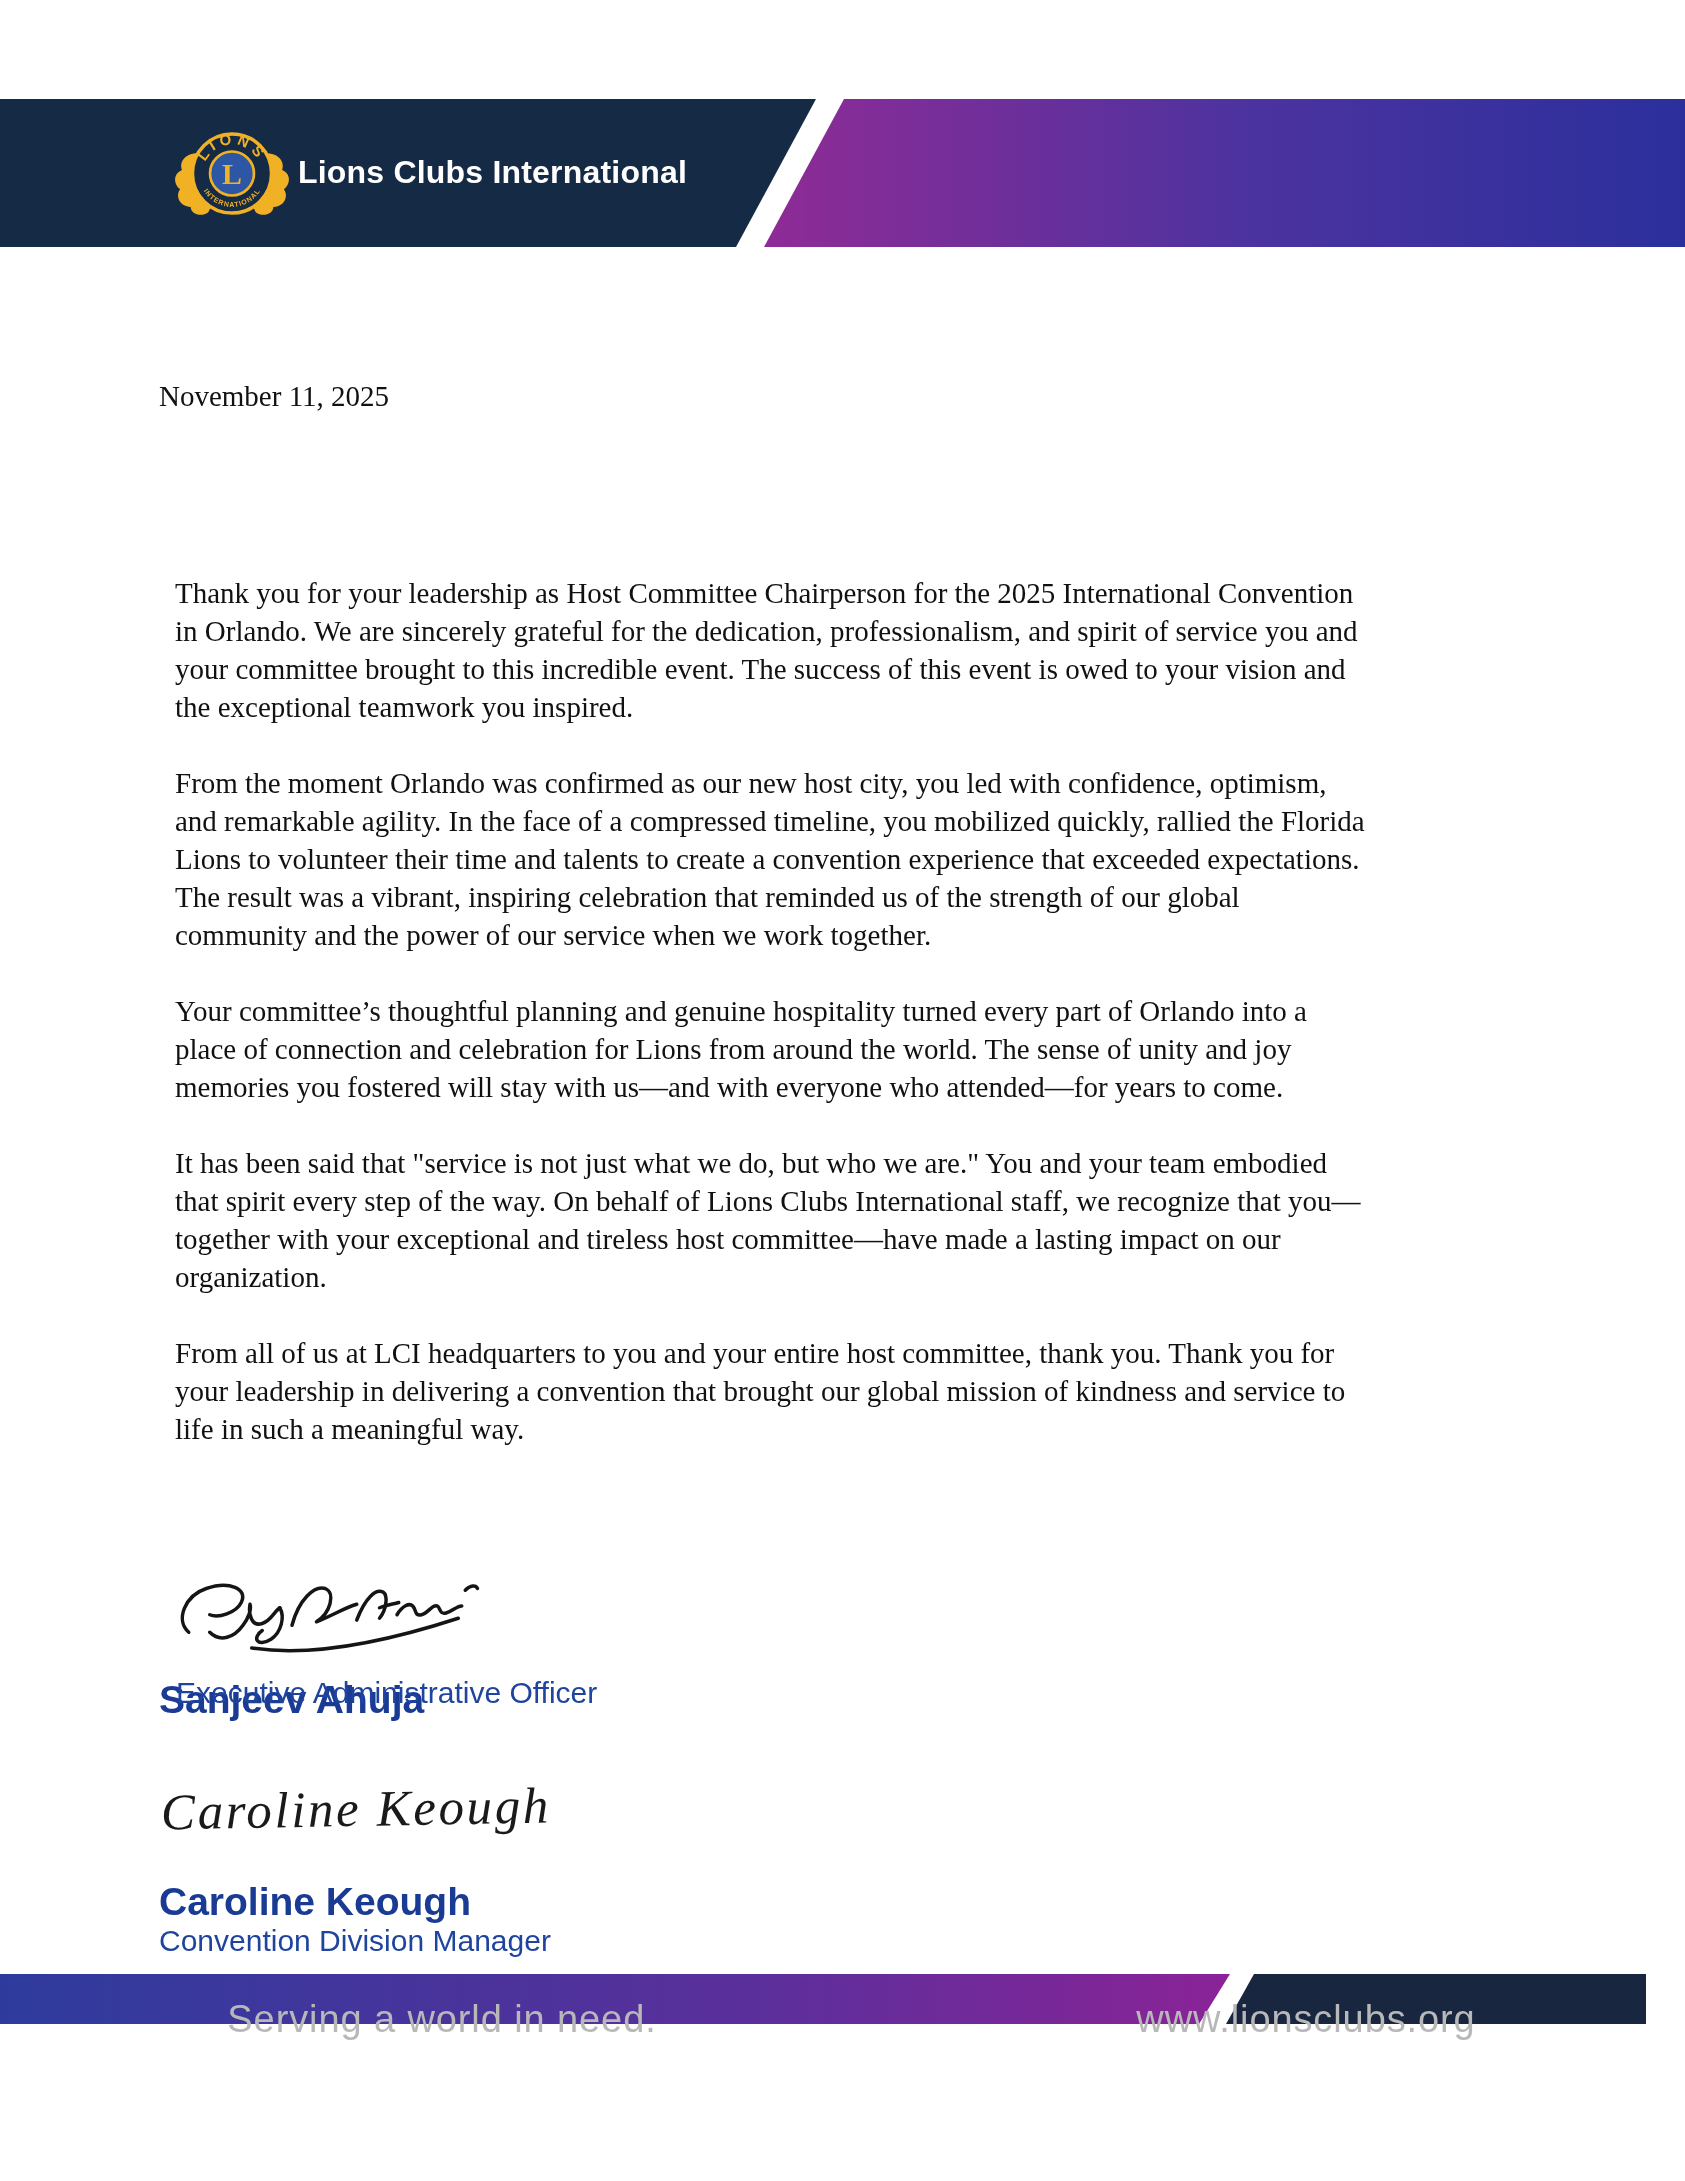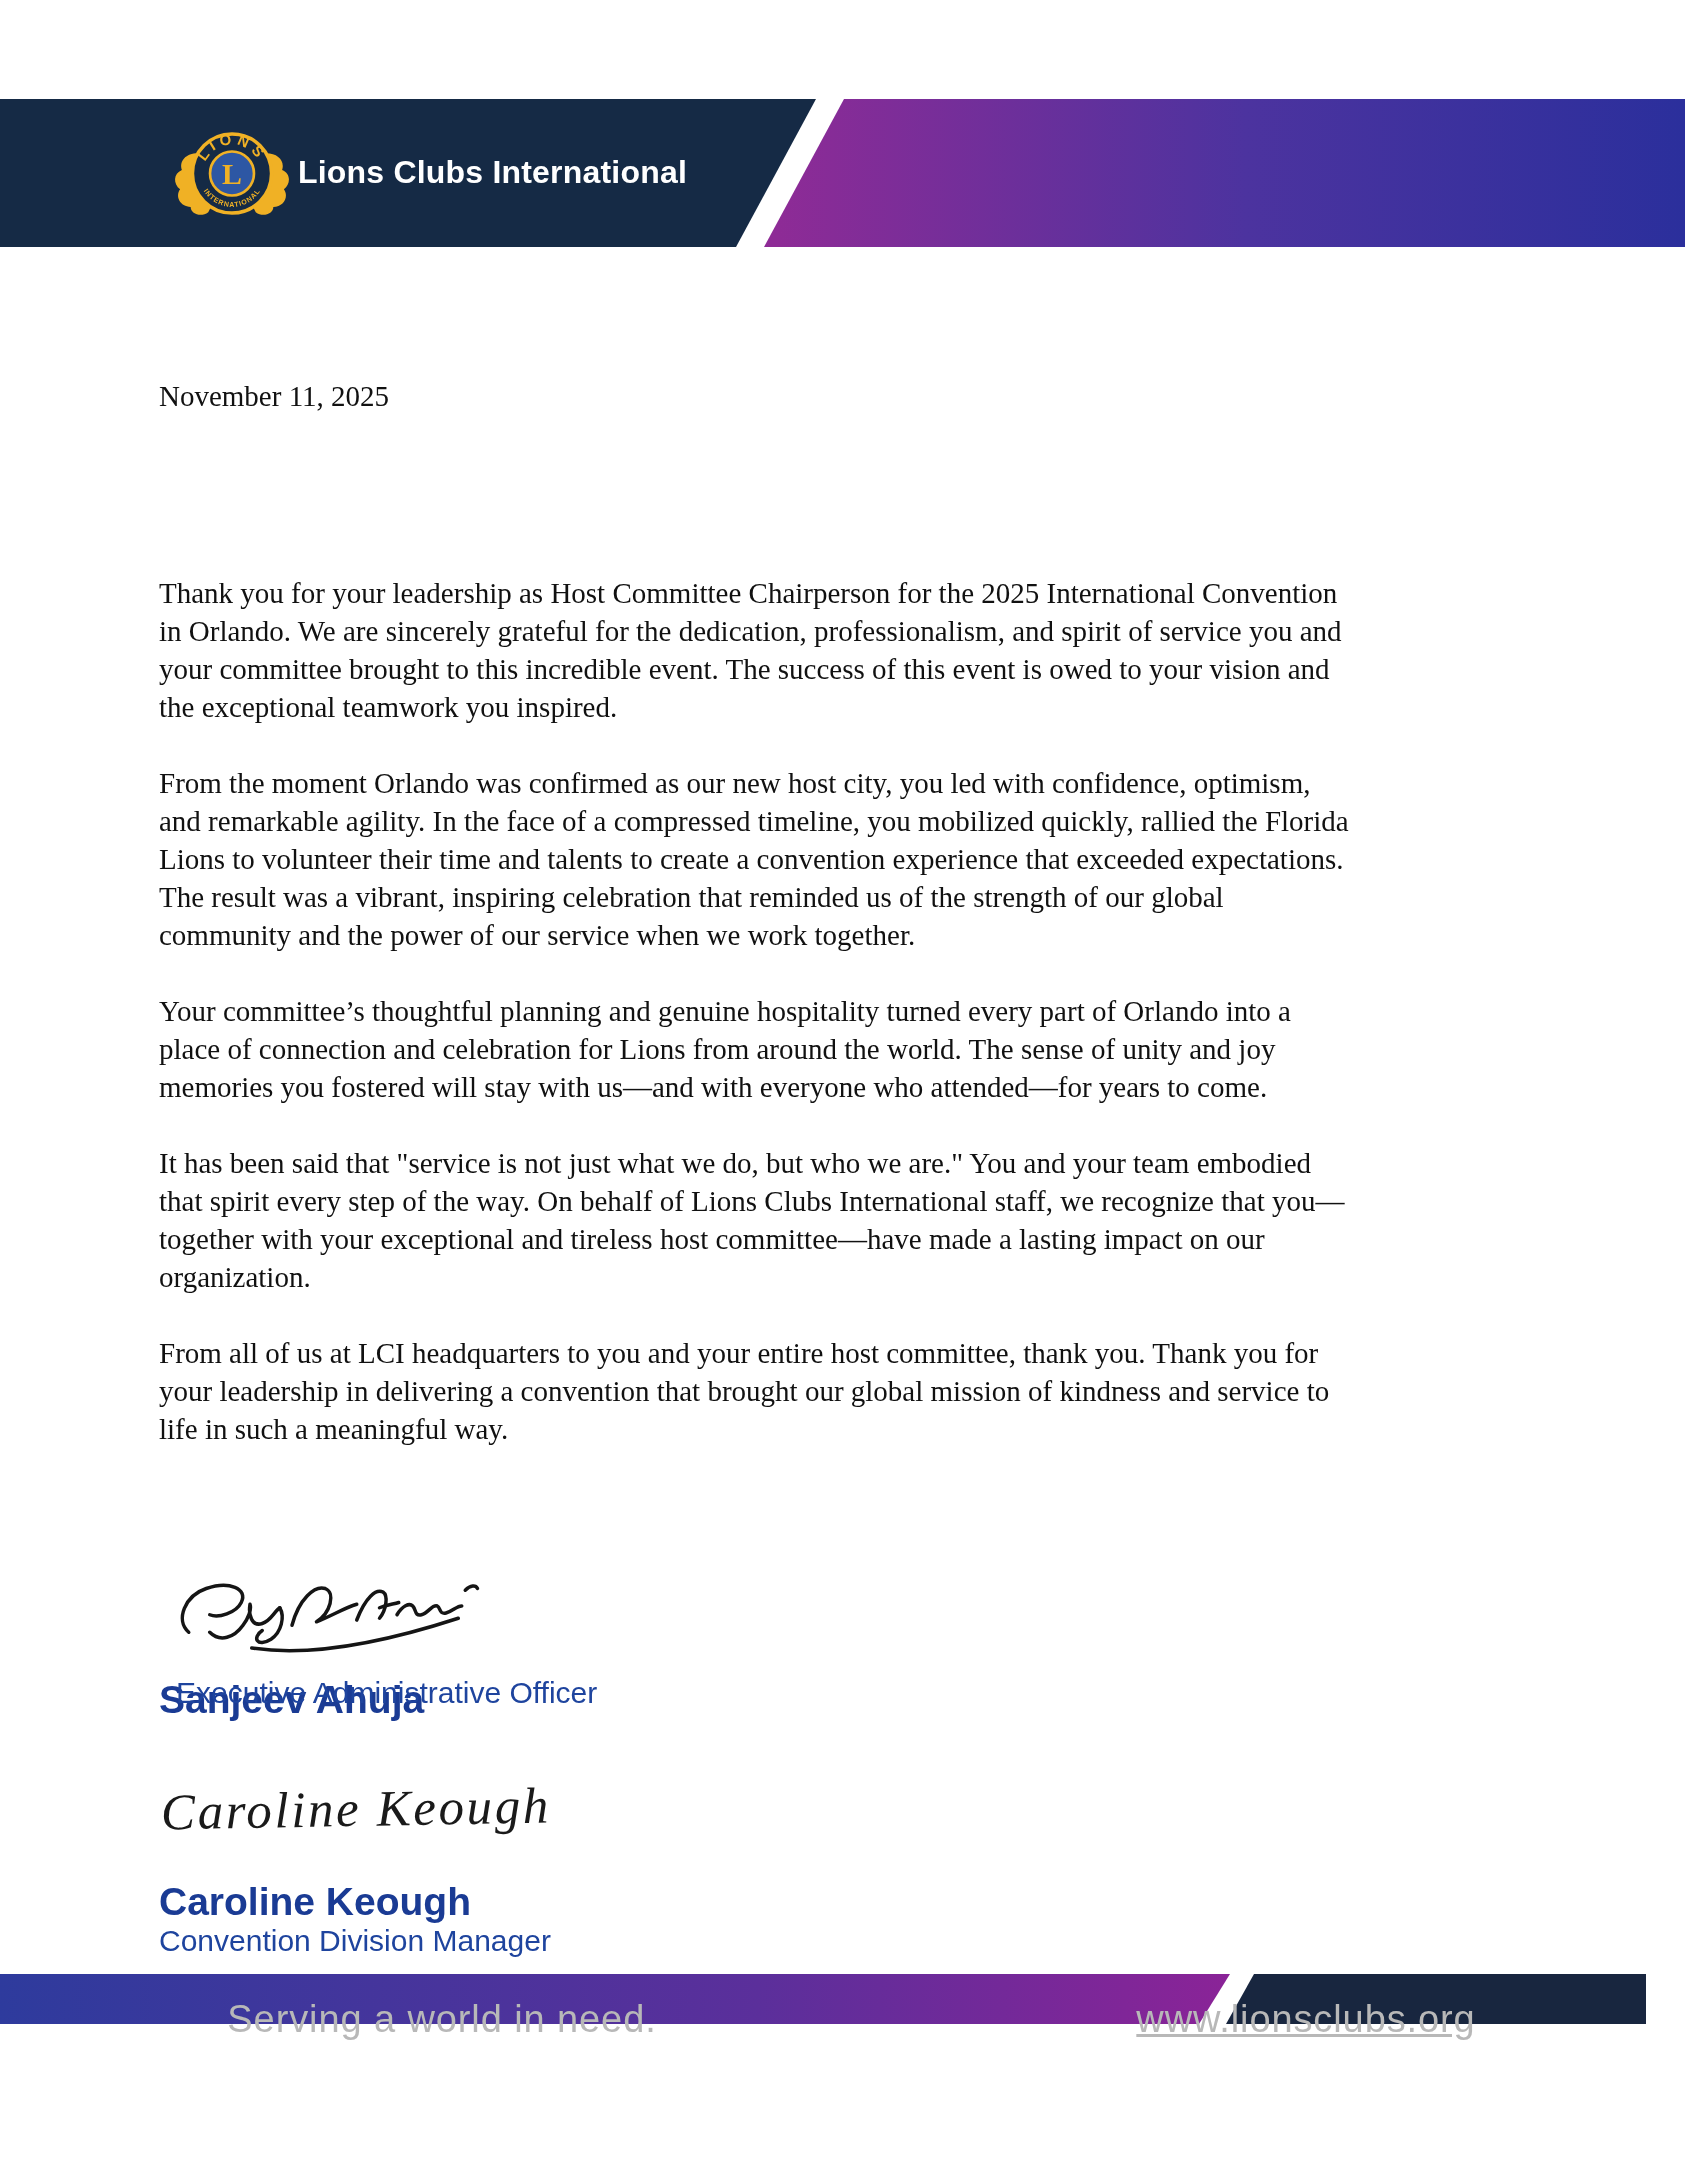--- a/index.html
+++ b/index.html
@@ -58,21 +58,21 @@
   .letter-salutation {
     position: absolute; left: 159px; top: 493px;
     font-size: 29px; line-height: 38px;
   }
   .letter-body {
     position: absolute; left: 159px; top: 574px;
     width: 1422px;
     font-size: 29px; line-height: 38px;
   }
   .letter-body p {
-    margin: 0 0 38px 0;
+    margin: 0 0 38px 16px;
     white-space: pre;
   }
   .letter-closing { margin-top: 48px; white-space: pre; }
 
   
   .sig1-svg { position: absolute; left: 167px; top: 1564px; }
   .sig-name {
     position: absolute; left: 159px;
     font-family: "Liberation Sans", sans-serif;
     font-weight: bold;
@@ -117,21 +117,21 @@
   .footer-text {
     position: absolute; top: 1998px;
     font-family: "Liberation Sans", sans-serif;
     font-size: 38px;
     letter-spacing: 0.9px;
     color: #b8b8b8;
     transform: translateX(-50%);
     white-space: nowrap;
   }
   .footer-tagline { left: 442px; }
-  .footer-website { left: 1306px; text-decoration: underline; }
+  .footer-website { left: 1306px; }
 </style>
 </head>
 <body>
 
 <div id="page">
 
   <div class="header-band">
     <div class="header-navy"></div>
     <div class="header-gradient"></div>
   </div>

